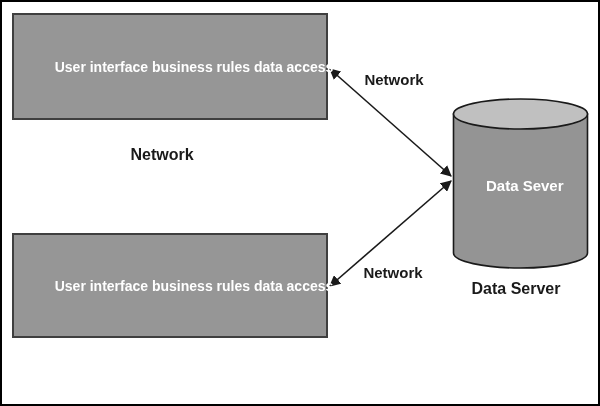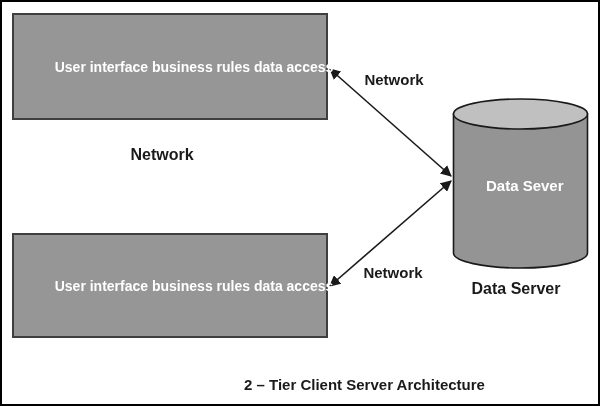--- a/index.html
+++ b/index.html
@@ -68,16 +68,15 @@
   <div class="caption client-caption">Network</div>
 
   <div class="caption network-label top">Network</div>
 
   <div class="caption network-label bottom">Network</div>
 
   <div class="db-inner-label">Data Sever</div>
 
   <div class="caption db-caption">Data Server</div>
 
-  <div class="caption diagram-title">2 – Tier Client Server Architecture</div>
 
   <div class="frame"></div>
 </div>
 
 </body></html>

